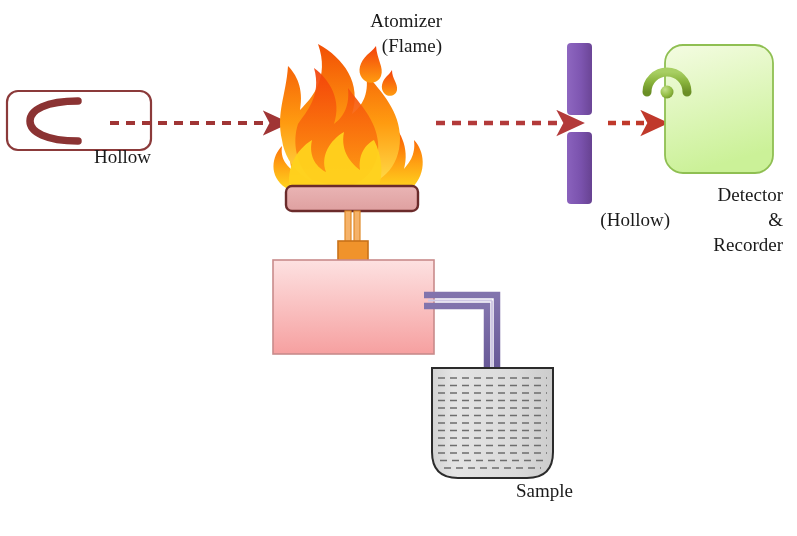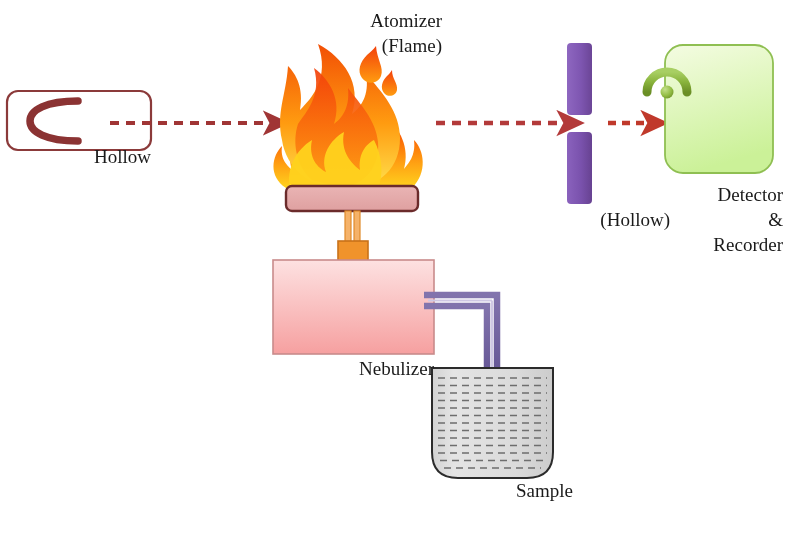--- a/index.html
+++ b/index.html
@@ -215,23 +215,20 @@
 
   <div class="lbl" style="left:7px; top:144px; width:144px;">
     <div>Hollow</div>
   </div>
 
   <div class="lbl" style="left:262px; top:8px; width:180px;">
     <div>Atomizer</div>
     <div>(Flame)</div>
   </div>
 
-  <div class="lbl" style="left:273px; top:356px; width:161px;">
-    <div>Nebulizer</div>
-  </div>
 
   <div class="lbl" style="left:412px; top:478px; width:161px;">
     <div>Sample</div>
   </div>
 
   <div class="lbl" style="left:470px; top:207px; width:200px;">
     <div>(Hollow)</div>
   </div>
 
   <div class="lbl" style="left:655px; top:182px; width:128px;">

